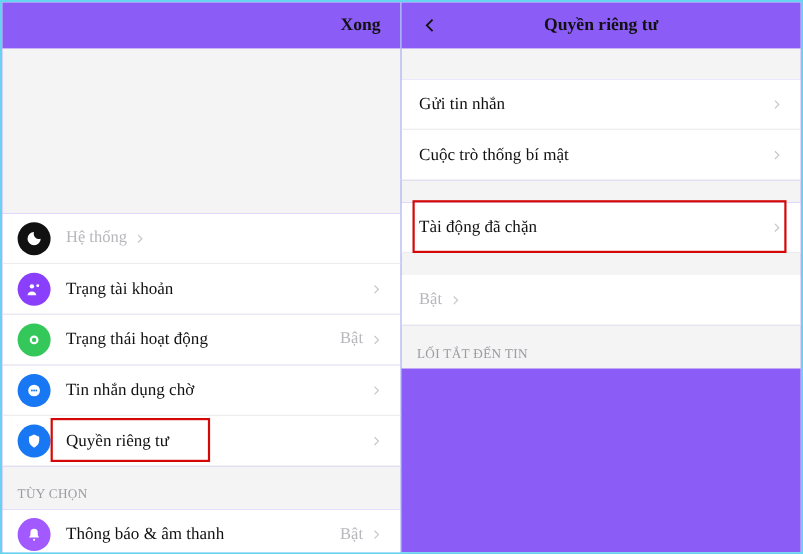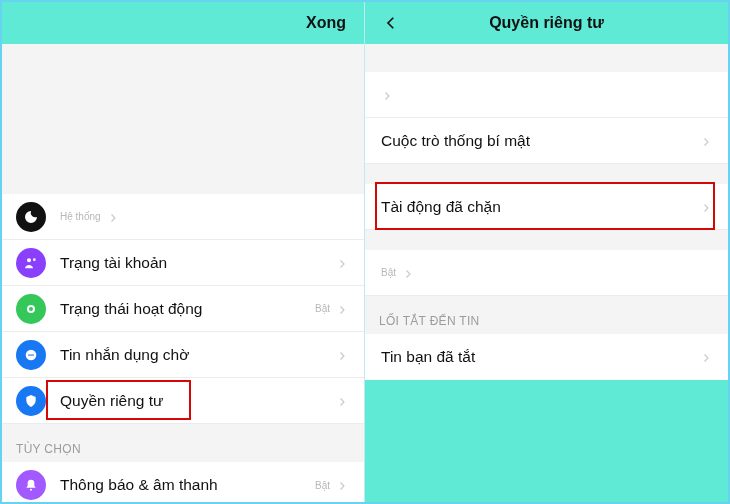--- a/index.html
+++ b/index.html
@@ -1,34 +1,34 @@
 <!DOCTYPE html>
 <html><head>
 <meta charset="utf-8">
 <style>
   * { box-sizing: border-box; margin: 0; padding: 0; }
   html, body { width: 730px; height: 504px; font-family: -apple-system, "Helvetica Neue", Arial, sans-serif; }
   body { display: flex; border: 2px solid #66d4f0; background: #fff; }
-  .panel { height: 100%; background: #5eead4; position: relative; }
+  .panel { height: 100%; background: #8b5cf6; position: relative; font-family: Liberation Serif, serif; }
   .panel-left { width: 365px; border-right: 1px solid #bfeaf5; }
   .panel-right { width: 365px; }
   .header { height: 42px; display: flex; align-items: center; padding: 0 14px; position: relative; }
   .header-right-title { flex: 1; text-align: center; font-size: 16px; font-weight: 600; color: #111; }
   .done { position: absolute; right: 18px; top: 12px; font-size: 16px; font-weight: 700; color: #111; }
   .back { width: 24px; height: 24px; display: flex; align-items: center; justify-content: center; }
   .back svg { width: 18px; height: 18px; stroke: #111; stroke-width: 2.2; fill: none; }
   .gap { background: #f4f4f5; width: 100%; }
   .gap-lg { height: 150px; }
   .gap-top { height: 28px; }
   .gap-sm { height: 20px; }
   .row { display: flex; align-items: center; height: 46px; padding: 0 14px 0 14px; border-bottom: 1px solid #ececec; position: relative; background:#fff; }
   .row:last-child { border-bottom: none; }
   .row .icon { width: 30px; height: 30px; border-radius: 50%; margin-right: 14px; display:flex; align-items:center; justify-content:center; flex-shrink:0; }
   .row .label { flex: 1; font-size: 15.5px; color: #111; }
-  .row .value { font-size: 10px; color: #b7b7bc; margin-right: 6px; }
+  .row .value { font-size: 15px; color: #b7b7bc; margin-right: 6px; }
   .chev { width: 14px; height: 14px; flex-shrink: 0; }
   .chev svg { width: 12px; height: 12px; stroke: #c7c7cc; stroke-width: 2.2; fill: none; }
   .section-title { font-size: 12px; color: #9b9ba0; padding: 18px 14px 6px; background: #f4f4f5; letter-spacing: .3px; }
   .highlight { position: absolute; border: 2px solid #d40808; pointer-events: none; }
   .hl-1 { left: 44px; top: 2px; width: 145px; height: 40px; }
   .hl-2 { left: 10px; top: -2px; width: 340px; height: 48px; }
   
   .ic-dark { background:#111; }
   .ic-purple { background:#8a3ffc; }
   .ic-green { background:#34c759; }
@@ -141,20 +141,21 @@
           <polyline points="15 5 8 12 15 19"></polyline>
         </svg>
     </span>
     <span class="header-right-title">Quyền riêng tư</span>
     <span style="width:24px"></span>
   </div>
 
   <div class="gap gap-top"></div>
 
   <div class="row row-noicon">
+    <span class="label">Gửi tin nhắn</span>
     <span class="chev"><svg viewBox="0 0 24 24">
           <polyline points="9 5 16 12 9 19"></polyline>
         </svg></span>
   </div>
   <div class="row row-noicon">
     <span class="label">Cuộc trò thống bí mật</span>
     <span class="chev"><svg viewBox="0 0 24 24">
           <polyline points="9 5 16 12 9 19"></polyline>
         </svg></span>
   </div>
@@ -173,19 +174,13 @@
 
   <div class="row row-noicon">
     <span class="value">Bật</span>
     <span class="chev"><svg viewBox="0 0 24 24">
           <polyline points="9 5 16 12 9 19"></polyline>
         </svg></span>
   </div>
 
   <div class="section-title">LỐI TẮT ĐẾN TIN</div>
 
-  <div class="row row-noicon">
-    <span class="label">Tin bạn đã tắt</span>
-    <span class="chev"><svg viewBox="0 0 24 24">
-          <polyline points="9 5 16 12 9 19"></polyline>
-        </svg></span>
-  </div>
 </div>
 
 </body></html>

